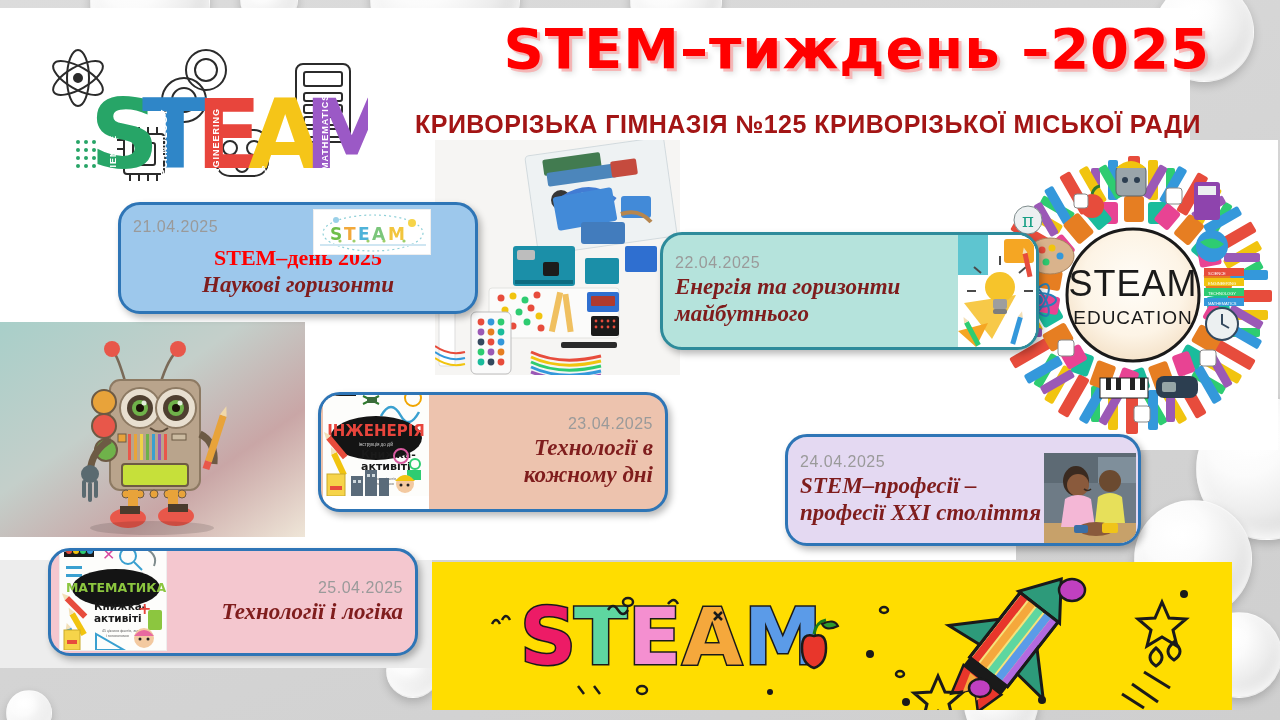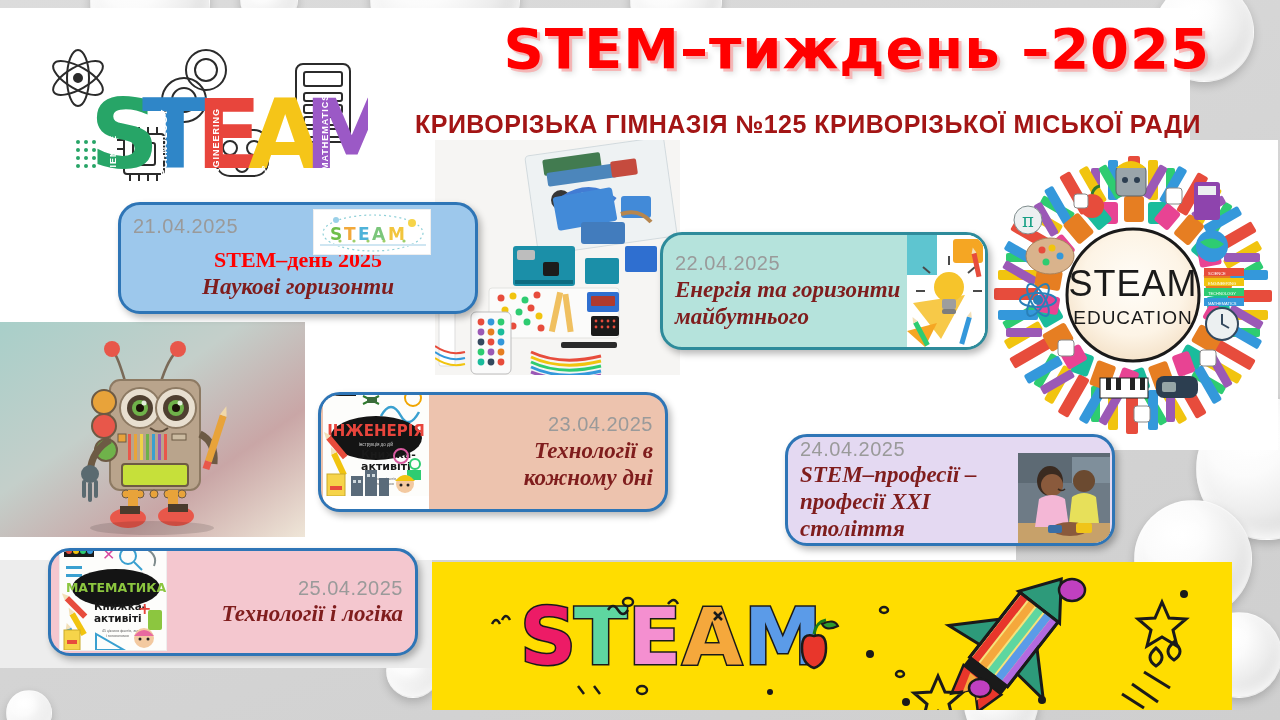--- a/index.html
+++ b/index.html
@@ -65,21 +65,21 @@
     border-radius:22px;
     border:3px solid #2E75B6;
     box-shadow: 3px 4px 7px rgba(0,0,0,.28);
     display:flex;
     align-items:center;
     overflow:hidden;
   }
   .card .txt { flex:1 1 auto; padding:6px 12px; }
   .card .date {
     font-family:"Liberation Sans", sans-serif;
-    font-size:20px;
+    font-size:16px;
     color:#9A9A9A;
     letter-spacing:.5px;
     line-height:1.18;
   }
   .card .t-red {
     font-family:"Liberation Serif", serif;
     font-weight:700;
     font-size:22px;
     color:#FF0000;
     line-height:1.2;
@@ -90,23 +90,23 @@
     font-style:italic;
     font-size:23px;
     color:#7f1d1d;
     line-height:1.18;
   }
   .card .thumb { flex:0 0 auto; background:#fff; overflow:hidden; position:relative; }
 
   
   #card-1 { left:118px; top:202px; width:360px; height:112px; background:#9DC8EC; }
   #card-1 .txt { text-align:left; }
-  #card-2 { left:660px; top:232px; width:328px; height:118px; background:#B5E3DC; border-color:#2E8B9B; }
+  #card-2 { left:660px; top:232px; width:379px; height:118px; background:#B5E3DC; border-color:#2E8B9B; }
   #card-3 { left:318px; top:392px; width:350px; height:120px; background:#EDC3AE; }
-  #card-4 { left:785px; top:434px; width:330px; height:112px; background:#E4D9F2; }
+  #card-4 { left:785px; top:434px; width:356px; height:112px; background:#E4D9F2; }
   #card-5 { left:48px; top:548px; width:370px; height:108px; background:#F4C7CF; }
 
   
   #steam-word { position:absolute; left:38px; top:38px; width:330px; height:150px; }
 
   
   #steam-collage { position:absolute; left:988px; top:150px; width:290px; height:290px; }
 
   
   #robot-photo {

